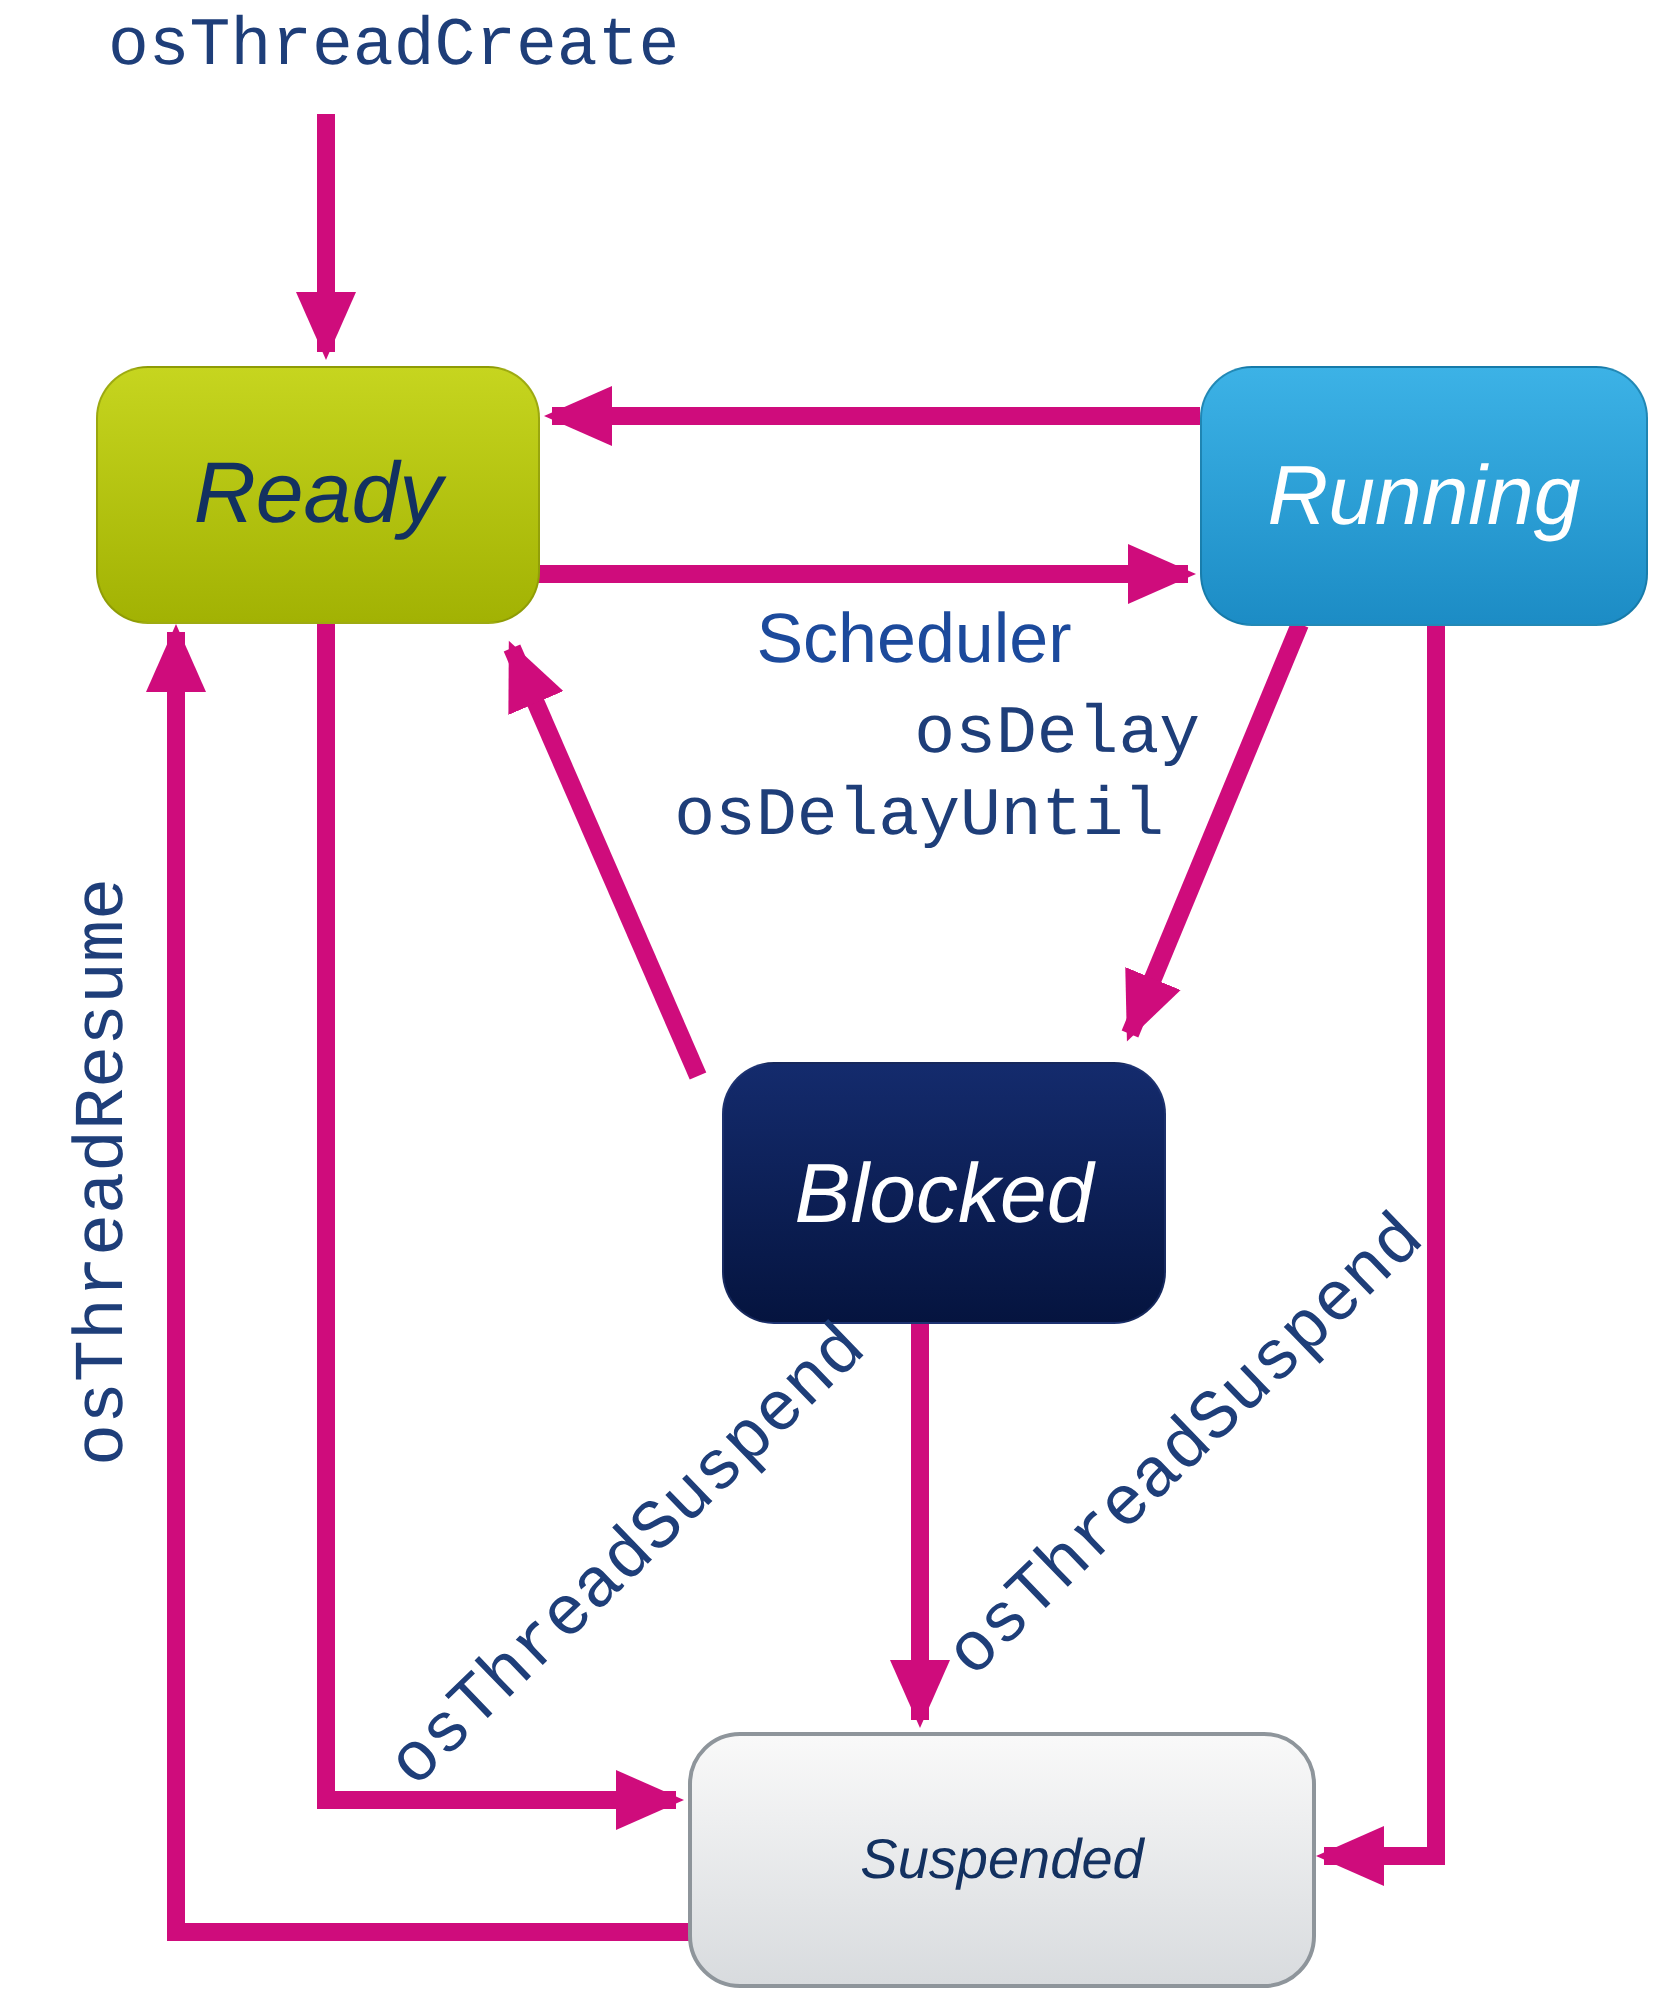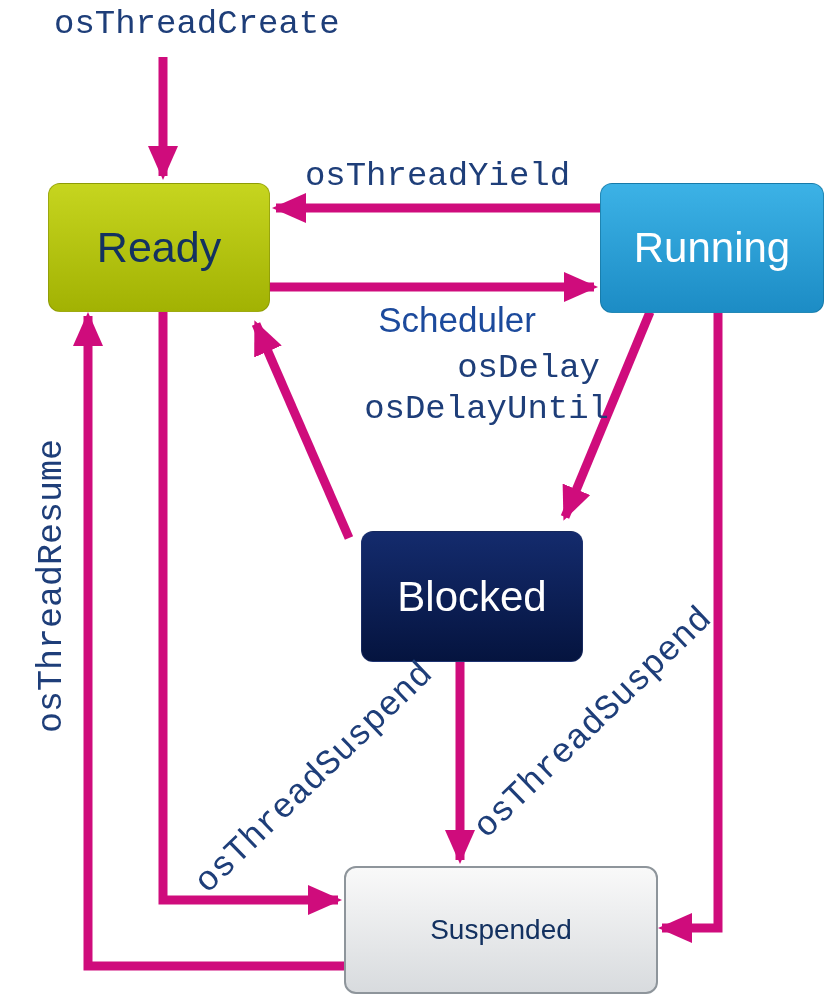--- a/index.html
+++ b/index.html
@@ -14,22 +14,23 @@
   svg.arrows path.arrow{
     fill:none;
     stroke:var(--arrow);
     stroke-width:9;
     stroke-linejoin:miter;
     stroke-linecap:butt;
   }
   .node{
     position:absolute;z-index:2;
     display:flex;align-items:center;justify-content:center;
-    border-radius:12px;
+    border-radius:26px;
     font-family:"Liberation Sans",sans-serif;
+    font-style:italic;
   }
   .node.ready{
     left:48px;top:183px;width:220px;height:127px;
     background:linear-gradient(to bottom,var(--ready_top),var(--ready_bottom));
     border:1px solid rgba(125,136,8,0.55);
     color:var(--node_text_dark);font-size:43px;
   }
   .node.running{
     left:600px;top:183px;width:222px;height:128px;
     background:linear-gradient(to bottom,var(--running_top),var(--running_bottom));
@@ -52,21 +53,21 @@
   .mono{
     font-family:"Liberation Mono","DejaVu Sans Mono",monospace;
     color:var(--text_code);
     font-size:34px;
   }
   .sans{color:var(--text_label);font-size:35px;}
   .lbl.create{left:14px;top:5px;margin-left:40px;}
   .lbl.yield{left:300px;top:157px;width:275px;text-align:center;}
   .lbl.scheduler{left:362px;top:300px;width:190px;text-align:center;}
   .lbl.delay{right:234px;top:349px;text-align:right;}
-  .lbl.delayuntil{right:225px;top:390px;text-align:right;}
+  .lbl.delayuntil{right:252px;top:390px;text-align:right;}
   .lbl.event{left:230px;top:491px;color:var(--node_text_dark);}
   .lbl.resume{
     left:-100px;top:568px;width:300px;height:36px;
     text-align:center;font-size:35px;
     transform:rotate(-90deg);
   }
   .lbl.suspendL{
     left:155px;top:759px;width:316px;height:36px;
     text-align:center;font-size:35px;
     transform:rotate(-44deg);
@@ -99,21 +100,20 @@
     <path class="arrow" d="M718,310 L718,928 L662,928" marker-end="url(#ah)"></path>
     <path class="arrow" d="M350,966 L88,966 L88,316" marker-end="url(#ah)"></path>
   </svg>
 
   <div class="node ready">Ready</div>
   <div class="node running">Running</div>
   <div class="node blocked">Blocked</div>
   <div class="node suspended">Suspended</div>
 
   <div class="lbl mono create">osThreadCreate</div>
-  <div class="lbl mono yield">osThreadYield</div>
   <div class="lbl mono delay">osDelay</div>
   <div class="lbl sans scheduler">Scheduler</div>
   <div class="lbl mono delayuntil">osDelayUntil</div>
   <div class="lbl mono resume">osThreadResume</div>
   <div class="lbl mono suspendL">osThreadSuspend</div>
   <div class="lbl mono suspendR">osThreadSuspend</div>
 
 </div>
 
 </body></html>

